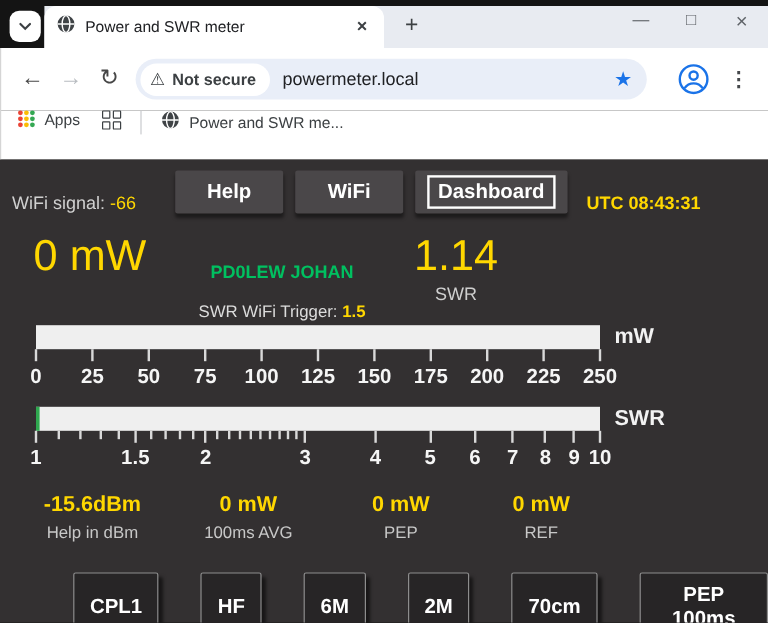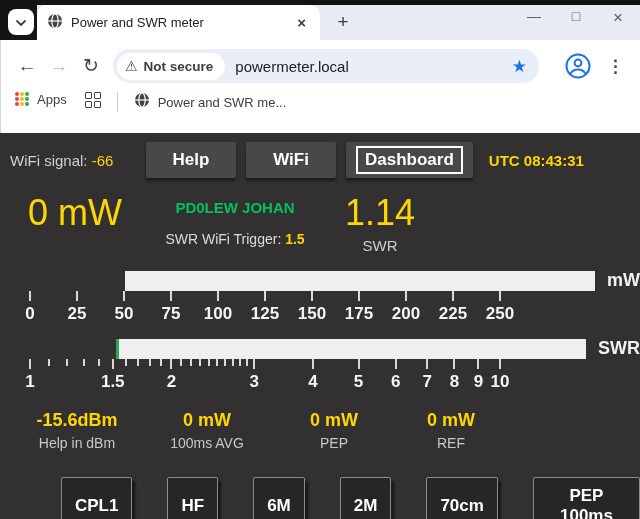--- a/index.html
+++ b/index.html
@@ -54,43 +54,43 @@
   .sq-grid { display:grid; grid-template-columns:repeat(2,7px); grid-template-rows:repeat(2,7px);
     gap:2px; margin-right:16px; }
   .sq-grid i { border:1.5px solid #3c4043; border-radius:1px; }
   .bm-divider { width:1px; height:20px; background:#c8cacd; margin-right:16px; }
   .bm-item { display:flex; align-items:center; gap:8px; }
   .bm-title { font-size:13px; color:#3c4043; }
 
   
   .page { flex:1; background:#333031; color:#d6d6d6; padding-top:9px; overflow:hidden;
     font-family:"Liberation Sans", sans-serif; }
-  .hdr-row { display:flex; align-items:center; height:36px; padding:0 6px; }
+  .hdr-row { display:flex; align-items:flex-end; height:36px; padding:0 6px; }
   .wifi-block { width:140px; font-size:15px; color:#d0d0d0; padding-left:4px; white-space:nowrap; }
   .wifi-val { color:#ffd700; }
   .nav-btn { height:36px; min-width:90px; margin-right:10px; background:#4a4749; border:none;
     color:#fff; font-weight:bold; font-size:17px; font-family:"Liberation Sans",sans-serif;
     border-radius:2px; box-shadow:0 3px 3px rgba(0,0,0,.45); padding:0 10px; }
   .nav-btn .lbl { display:inline-block; }
   .nav-btn.active .lbl { border:2px solid #fff; padding:2px 7px; }
   .utc { margin-left:6px; font-size:15px; font-weight:700; color:#ffd700; white-space:nowrap; }
 
   .sum-row { display:flex; margin-top:14px; height:66px; }
   .sum-left { width:160px; padding-left:28px; }
   .big-num { font-size:36px; color:#ffd700; line-height:42px; white-space:nowrap; }
-  .sum-mid { width:150px; text-align:center; padding-top:7px; }
+  .sum-mid { width:150px; text-align:center; padding-top:7px;margin-top:20px; }
   .callsign { font-size:15px; font-weight:bold; color:#00c060; white-space:nowrap; }
   .alarm-line { margin-top:15px; font-size:14px; color:#dcdcdc; white-space:nowrap; }
   .alarm-val { color:#ffd700; font-weight:bold; }
   .sum-right { width:140px; text-align:center; }
   .swr-caption { margin-top:3px; font-size:15px; color:#cfcfcf; }
 
   .meter { margin-top:12px; }
   .meter + .meter { margin-top:10px; }
-  .bar-row { display:flex; align-items:center;justify-content:flex-end; }
+  .bar-row { display:flex; align-items:center; }
   .bar { width:470px; height:20px; margin-left:30px; background:#efefef; position:relative; }
   .fill { position:absolute; left:0; top:0; bottom:0; background:#2fa84f; }
   .unit { margin-left:12px; font-size:18px; font-weight:bold; color:#f2f2f2; }
   .ticks { position:relative; width:470px; height:11px; margin-left:30px; }
   .tick { position:absolute; top:0; width:2px; margin-left:-1px; background:#d9d9d9; }
   .tick.major { height:10px; }
   .tick.minor { height:7px; }
   .scale { position:relative; width:470px; height:24px; margin-left:30px; margin-top:2px; }
   .slabel { position:absolute; transform:translateX(-50%); font-size:17px; font-weight:bold;
     color:#f5f5f5; white-space:nowrap; }

